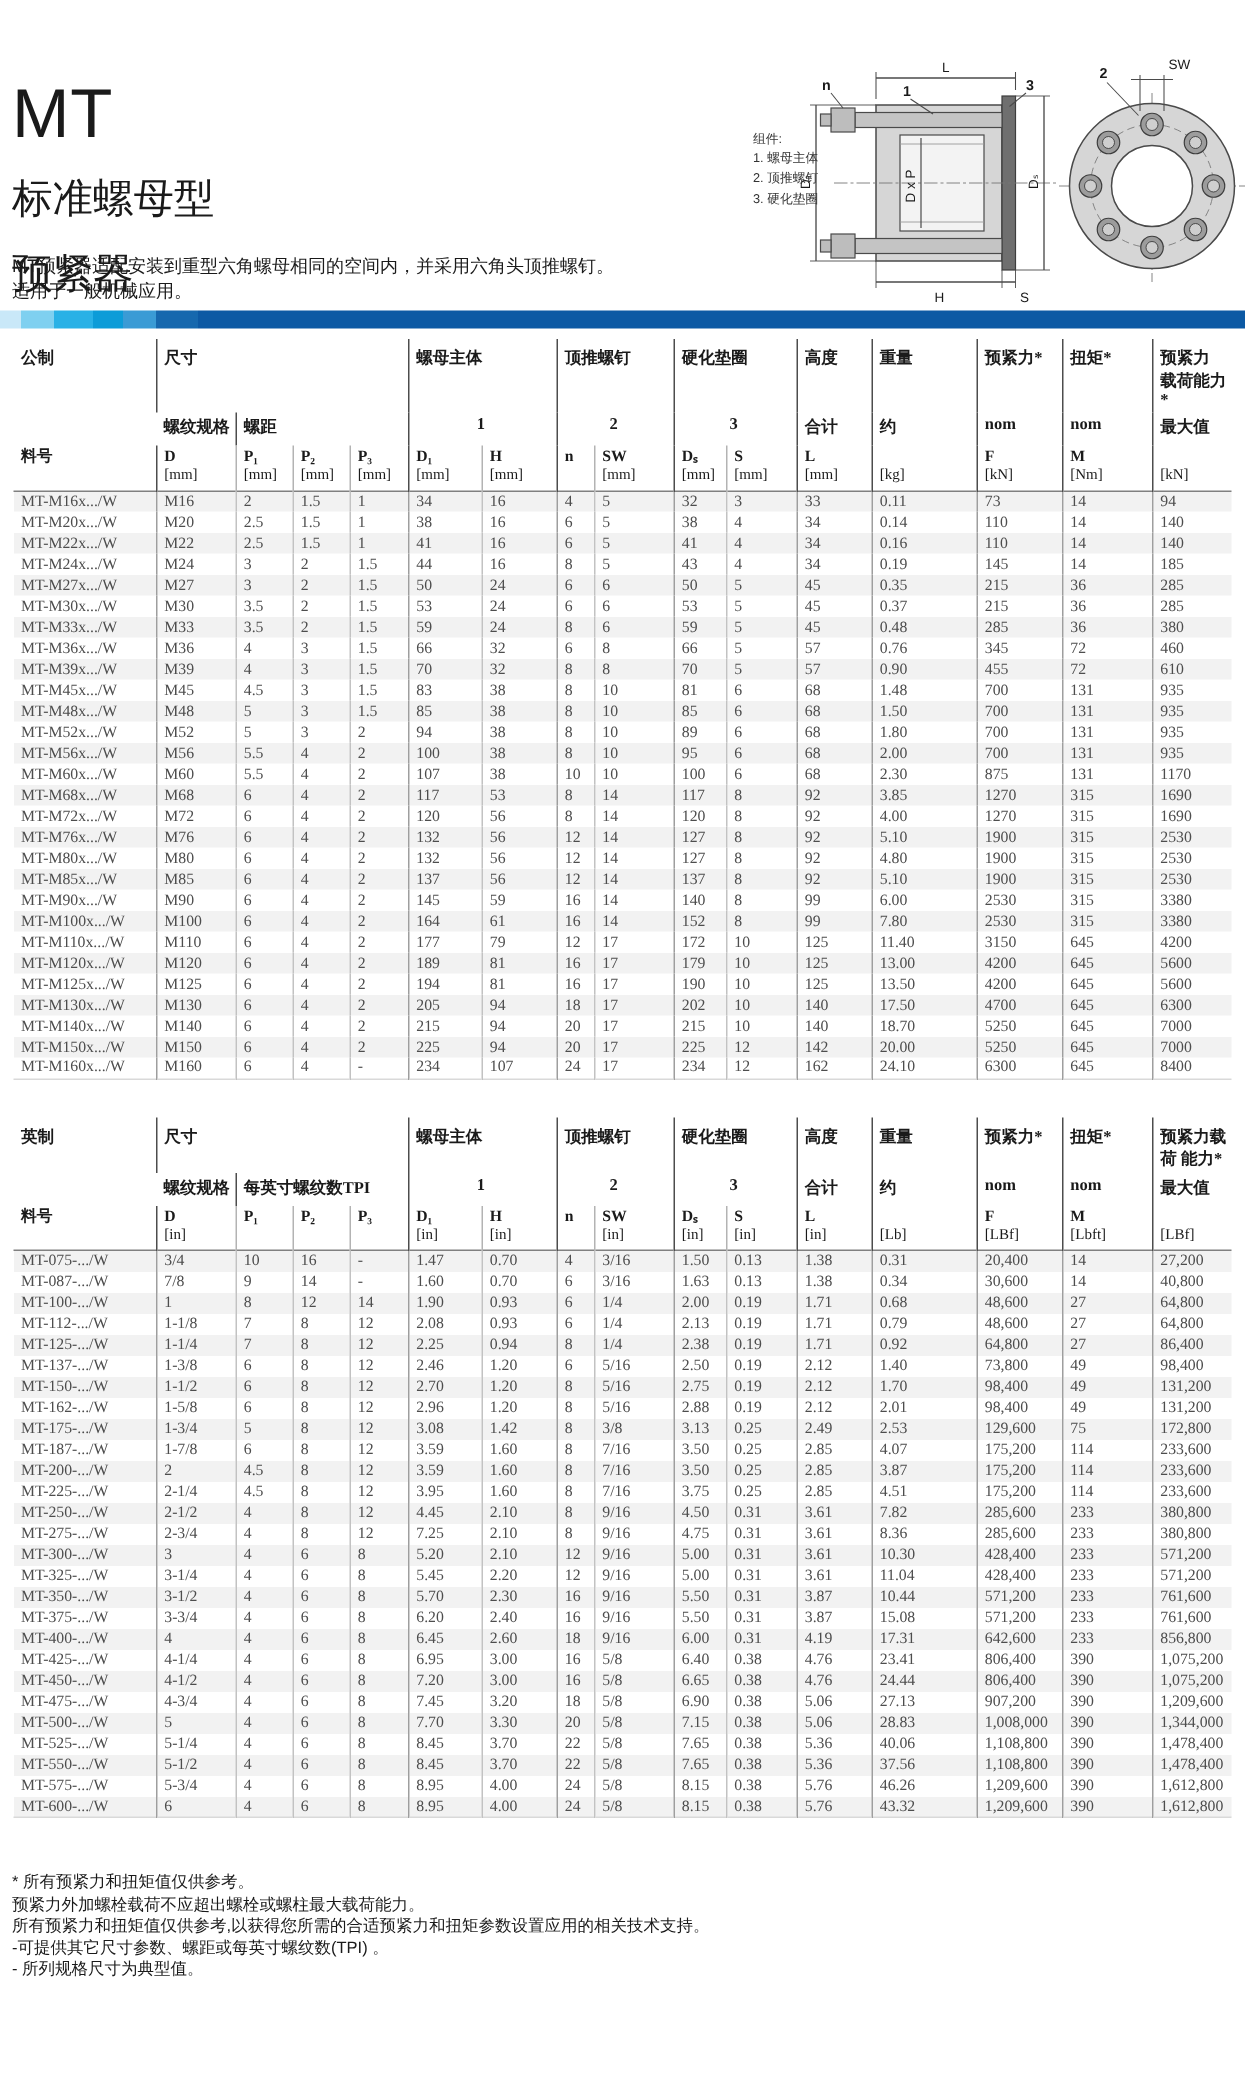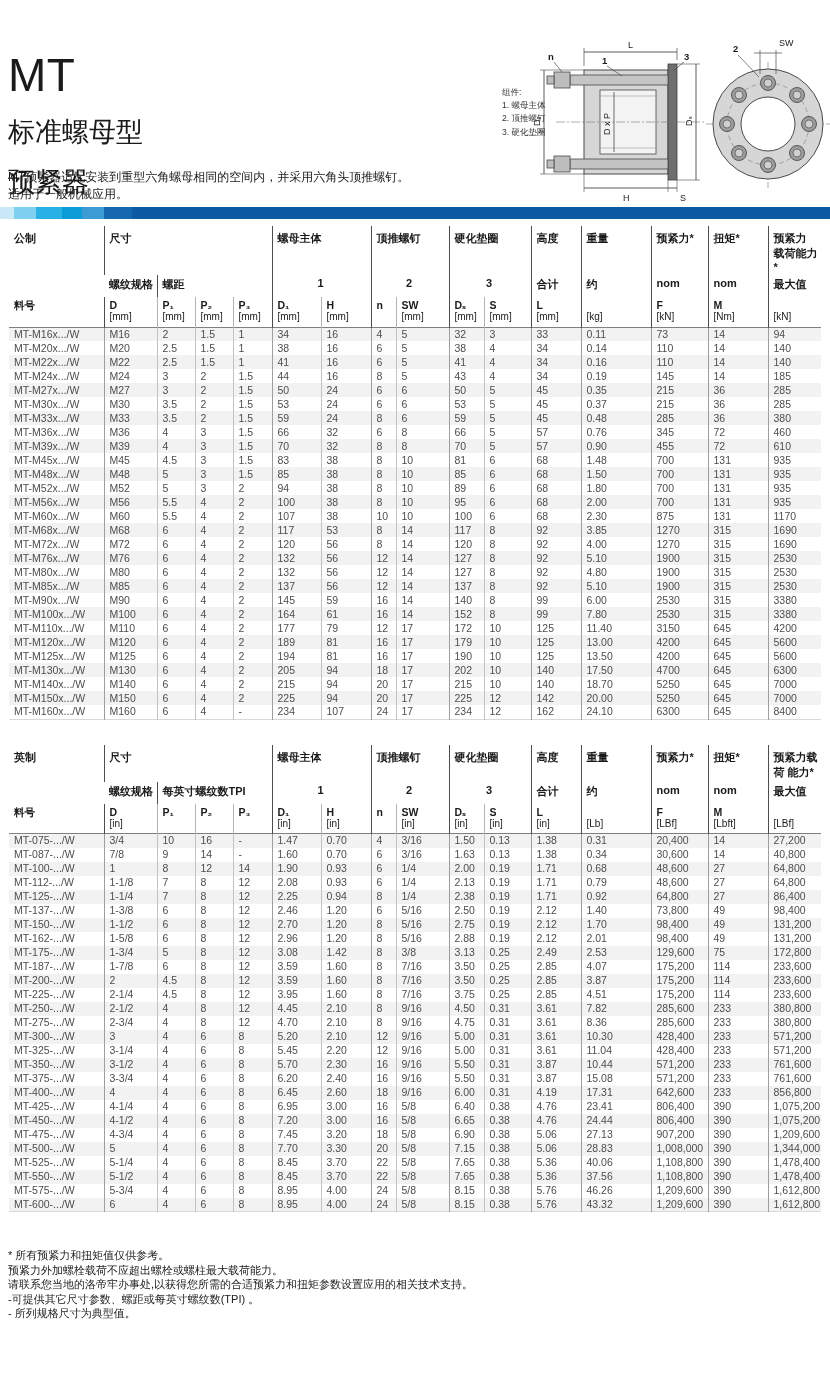--- a/index.html
+++ b/index.html
@@ -18,21 +18,21 @@
   .dimtxt { font-size:9px; fill:#1a1a1a; }
   .callout { font-size:9.5px; font-weight:700; fill:#1a1a1a; }
 
   
   .brand-bar { display:flex; width:830px; height:12px; }
   .brand-bar .stripe { height:12px; }
   .brand-bar .rest { flex:1; height:12px; }
 
   
   table { border-collapse:collapse; table-layout:fixed; width:812px; margin-left:9px; border-bottom:1px solid #d9d9d9; }
-  .spec-table { margin-top:7px; }
+  .spec-table { margin-top:7px;font-family:Liberation Serif, serif; }
   .spec-table.imperial { margin-top:25px; }
   thead th { text-align:left; vertical-align:top; font-weight:700; }
   tr.h1 th { font-size:11px; padding:5px 2px 2px 5px; height:26px; }
   tr.h2 th { font-size:11px; padding:2px 2px 2px 5px; height:22px; }
   tr.h2 th.ctr { text-align:center; padding-left:0; }
   tr.h3 th { padding:2px 2px 3px 5px; height:30px; }
   .cl { font-size:10.5px; font-weight:700; line-height:12px; min-height:12px; }
   .cu { font-size:10px; font-weight:400; line-height:12px; color:#1a1a1a; }
   thead { border-bottom:1px solid #808080; }
   th.gb { border-left:1px solid #4d4d4d; }
@@ -1150,21 +1150,21 @@
           <td class="gb">285,600</td>
           <td class="gb">233</td>
           <td class="gb">380,800</td>
         </tr>
         <tr>
           <td>MT-275-.../W</td>
           <td class="gb">2-3/4</td>
           <td>4</td>
           <td>8</td>
           <td>12</td>
-          <td class="gb">4.70</td>
+          <td class="gb">7.25</td>
           <td>2.10</td>
           <td class="gb">8</td>
           <td>9/16</td>
           <td class="gb">4.75</td>
           <td>0.31</td>
           <td class="gb">3.61</td>
           <td class="gb">8.36</td>
           <td class="gb">285,600</td>
           <td class="gb">233</td>
           <td class="gb">380,800</td>
@@ -1402,18 +1402,18 @@
           <td class="gb">1,209,600</td>
           <td class="gb">390</td>
           <td class="gb">1,612,800</td>
         </tr>
       </tbody>
   </table>
 
   <div class="notes">
     <div>* 所有预紧力和扭矩值仅供参考。</div>
     <div>  预紧力外加螺栓载荷不应超出螺栓或螺柱最大载荷能力。</div>
-    <div>  请联系您当地的洛帝牢办事处,以获得您所需的合适预紧力和扭矩参数设置应用的相关技术支持。</div>
+    <div>  所有预紧力和扭矩值仅供参考,以获得您所需的合适预紧力和扭矩参数设置应用的相关技术支持。</div>
     <div>-可提供其它尺寸参数、螺距或每英寸螺纹数(TPI) 。</div>
     <div>- 所列规格尺寸为典型值。</div>
   </div>
 
 </div>
 
 </body></html>

